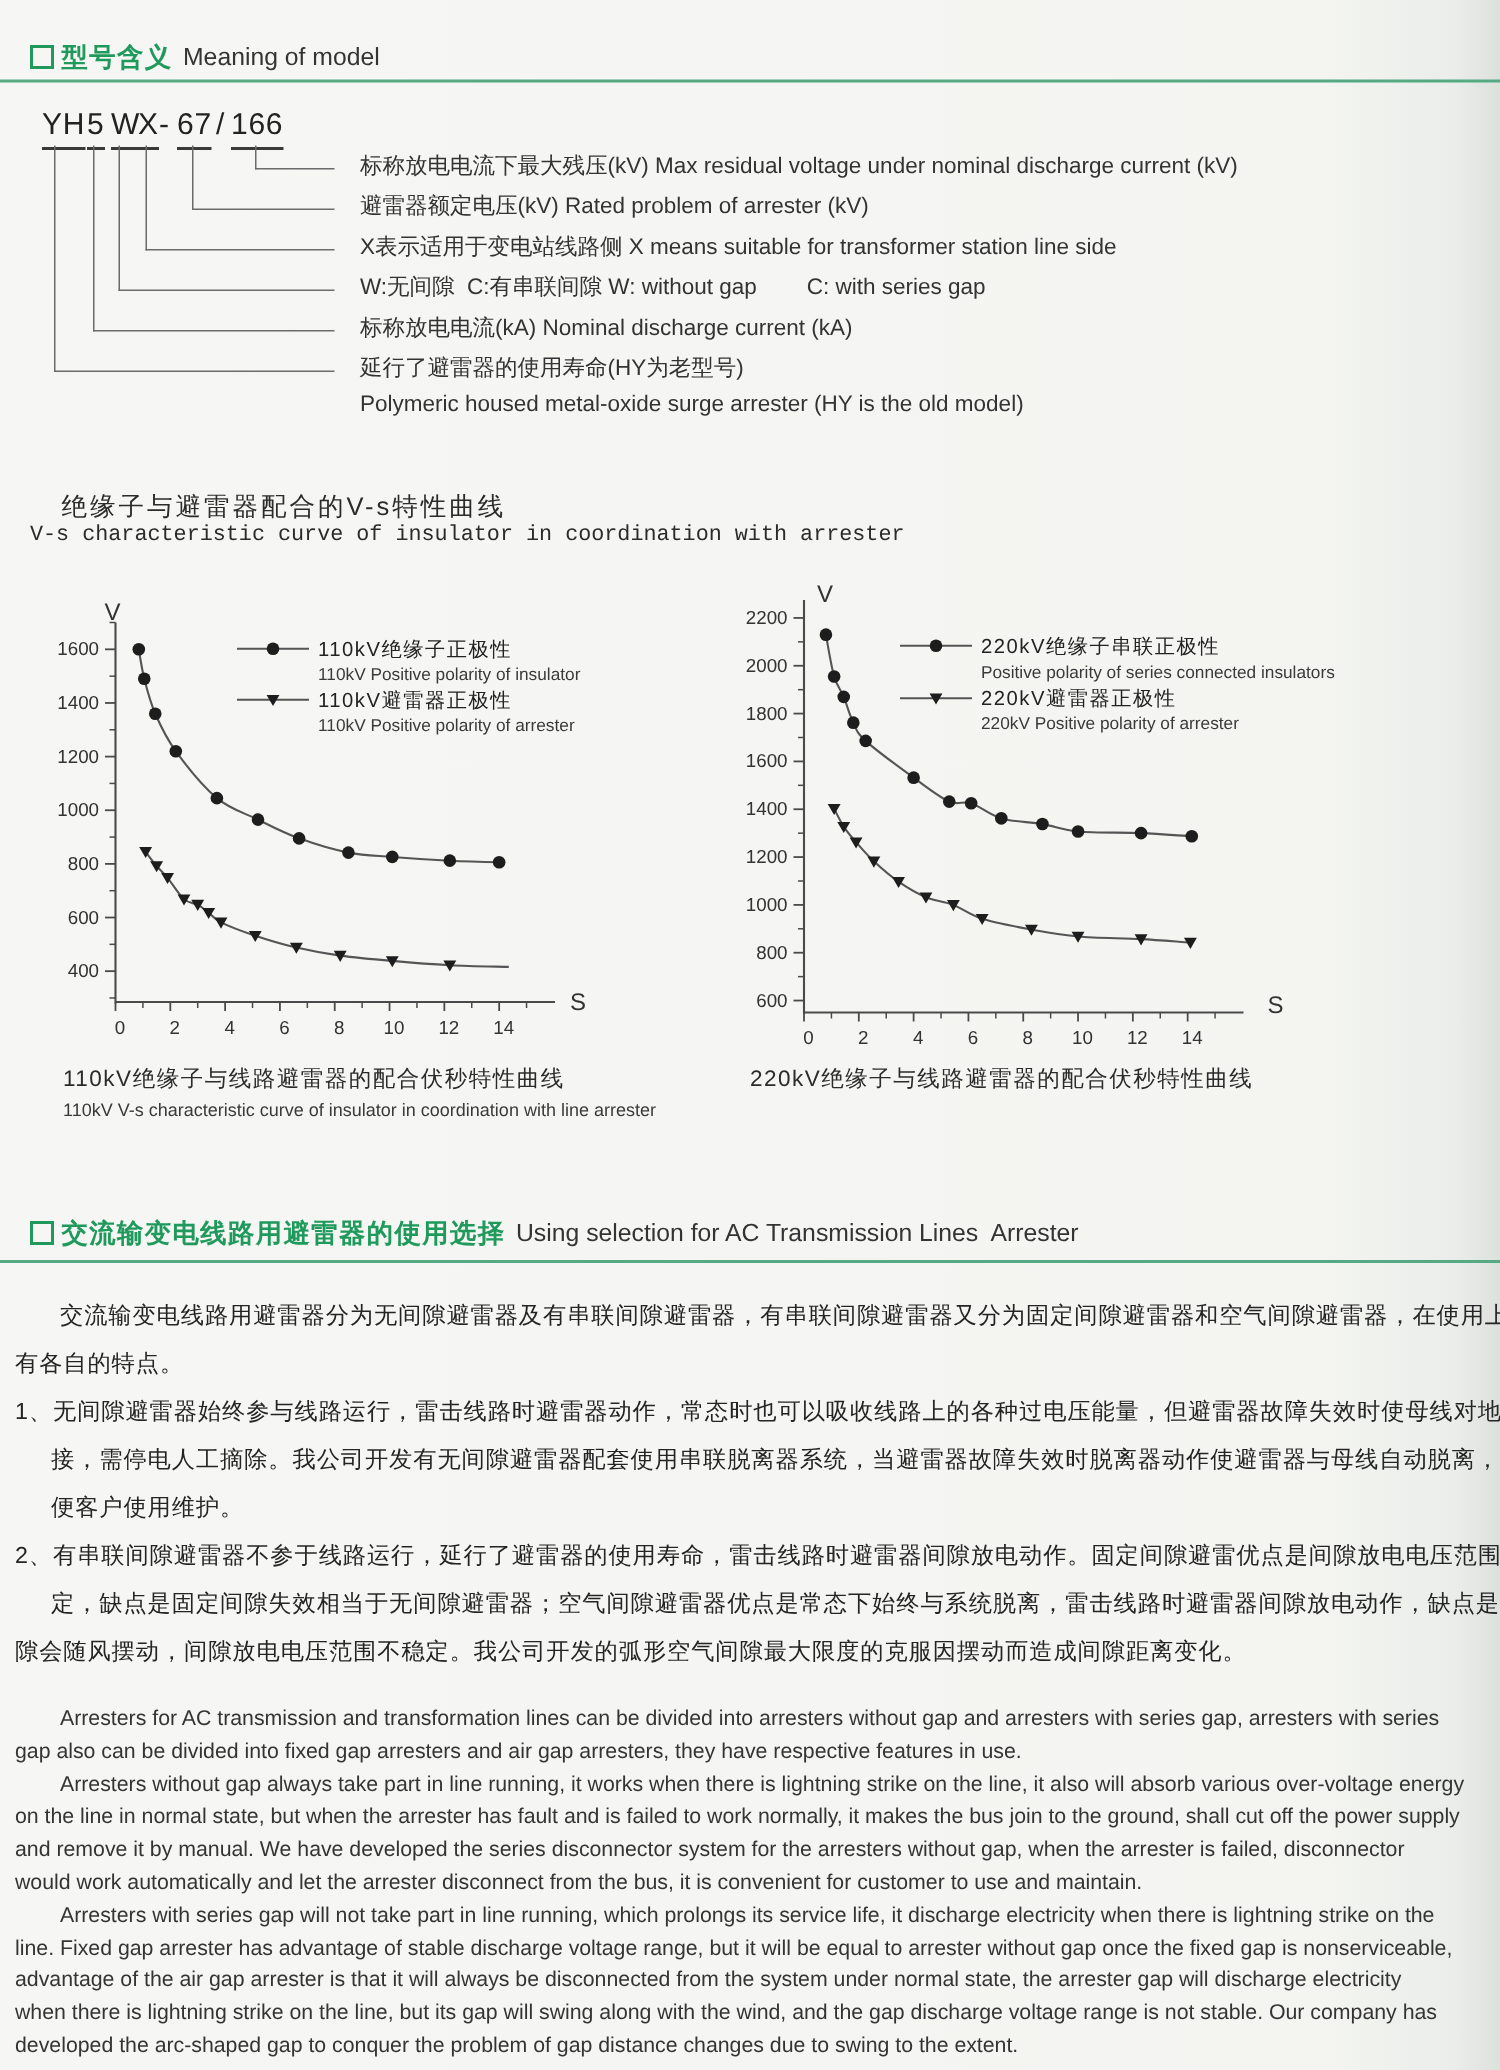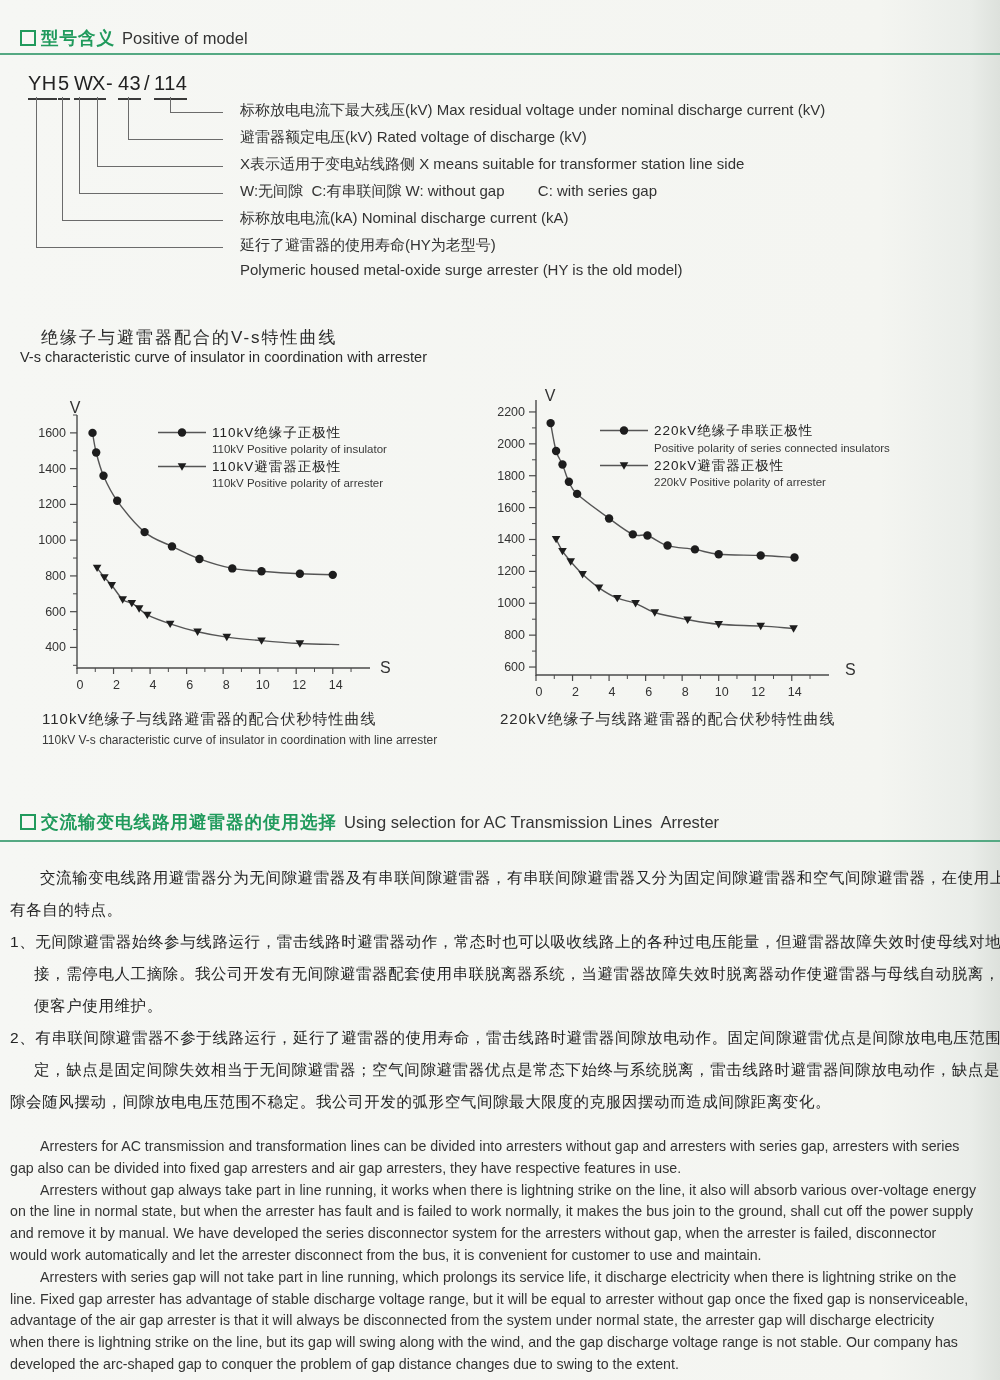--- a/index.html
+++ b/index.html
@@ -41,52 +41,52 @@
   .ei30{padding-left:30px;}
 </style>
 </head>
 <body>
 
 <div id="page">
 
   <div class="abs sec-head" style="left:20px;top:26px;">
     <span class="sq"></span>
     <span class="head-cn">型号含义</span>
-    <span class="head-en">Positive of model</span>
+    <span class="head-en">Meaning of model</span>
   </div>
   <div class="grule" style="top:53px;"></div>
 
   <div>
     <span class="mpart ul" style="left:28px;">YH</span>
     <span class="mpart ul" style="left:58px;">5</span>
     <span class="mpart ul" style="left:74px;">W</span>
     <span class="mpart ul" style="left:92px;">X</span>
     <span class="mpart" style="left:106px;">-</span>
-    <span class="mpart ul" style="left:118px;">43</span>
+    <span class="mpart ul" style="left:118px;">67</span>
     <span class="mpart" style="left:144px;">/</span>
-    <span class="mpart ul" style="left:154px;">114</span>
+    <span class="mpart ul" style="left:154px;">166</span>
 
     <div class="conn" style="left:170px;top:97px;width:52px;height:15px;"></div>
     <div class="conn" style="left:128px;top:97px;width:94px;height:42px;"></div>
     <div class="conn" style="left:97px;top:97px;width:125px;height:69px;"></div>
     <div class="conn" style="left:79px;top:97px;width:143px;height:96px;"></div>
     <div class="conn" style="left:62px;top:97px;width:160px;height:123px;"></div>
     <div class="conn" style="left:36px;top:97px;width:186px;height:150px;"></div>
 
     <div class="mrow" style="top:101px;">标称放电电流下最大残压(kV) Max residual voltage under nominal discharge current (kV)</div>
-    <div class="mrow" style="top:128px;">避雷器额定电压(kV) Rated voltage of discharge (kV)</div>
+    <div class="mrow" style="top:128px;">避雷器额定电压(kV) Rated problem of arrester (kV)</div>
     <div class="mrow" style="top:155px;">X表示适用于变电站线路侧 X means suitable for transformer station line side</div>
     <div class="mrow" style="top:182px;">W:无间隙  C:有串联间隙 W: without gap        C: with series gap</div>
     <div class="mrow" style="top:209px;">标称放电电流(kA) Nominal discharge current (kA)</div>
     <div class="mrow" style="top:236px;">延行了避雷器的使用寿命(HY为老型号)</div>
     <div class="mrow" style="top:261px;">Polymeric housed metal-oxide surge arrester (HY is the old model)</div>
   </div>
 
   <div class="abs vs-cn" style="left:20px;top:326px;">绝缘子与避雷器配合的V-s特性曲线</div>
-  <div class="abs vs-en" style="left:20px;top:349px;">V-s characteristic curve of insulator in coordination with arrester</div>
+  <div class="abs vs-en" style="left:20px;top:349px;font-family:Liberation Mono, monospace;">V-s characteristic curve of insulator in coordination with arrester</div>
 
   <svg id="chart1" class="chart" style="left:40px;top:385px;" width="440" height="312">
       <line x1="37" y1="284" x2="37" y2="30" stroke="#4a4a4a" stroke-width="1.4"></line>
       <line x1="37" y1="283" x2="330" y2="283" stroke="#4a4a4a" stroke-width="1.4"></line>
       <line x1="37" y1="283" x2="37" y2="289" stroke="#4a4a4a" stroke-width="1.2"></line>
       <text x="40" y="304" text-anchor="middle" class="tick">0</text>
       <line x1="73.53846153846155" y1="283" x2="73.53846153846155" y2="289" stroke="#4a4a4a" stroke-width="1.2"></line>
       <text x="76.53846153846155" y="304" text-anchor="middle" class="tick">2</text>
       <line x1="110.07692307692308" y1="283" x2="110.07692307692308" y2="289" stroke="#4a4a4a" stroke-width="1.2"></line>
       <text x="113.07692307692308" y="304" text-anchor="middle" class="tick">4</text>

